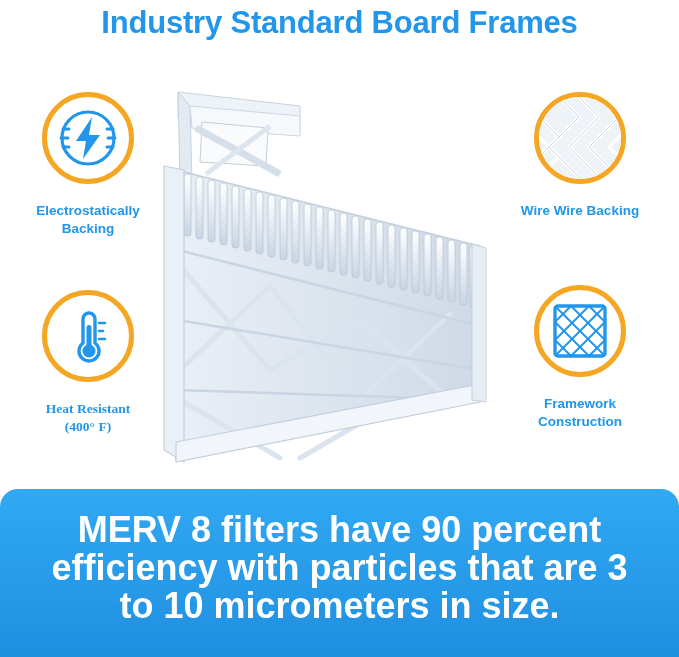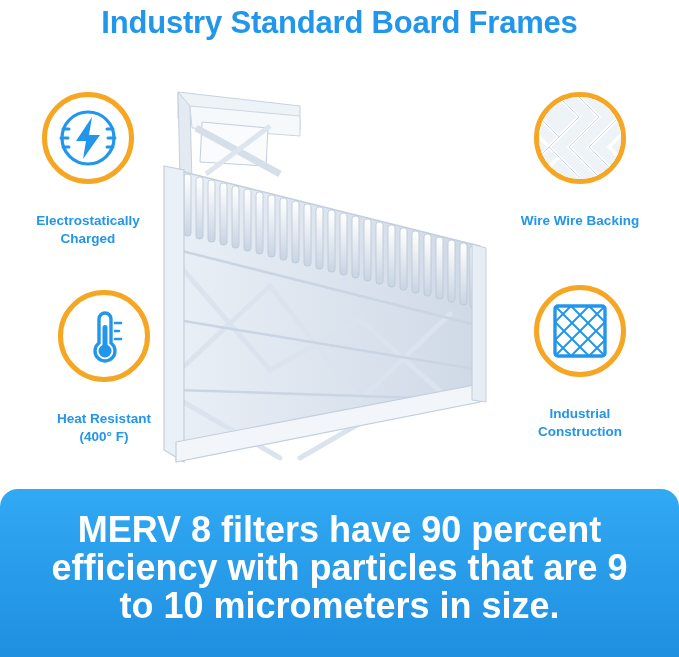--- a/index.html
+++ b/index.html
@@ -46,29 +46,29 @@
     height: 92px;
     border-radius: 50%;
     border: 5px solid #f5a623;
     background: #ffffff;
     margin: 0 auto;
     position: relative;
     overflow: hidden;
     box-sizing: border-box;
   }
   .feature-label {
-    margin-top: 28px;
+    margin-top: 18px;
     font-size: 13.5px;
     font-weight: bold;
     color: #2196ea;
     line-height: 18px;
   }
 
   .f-left-top  { left: 8px;  top: 92px; }
-  .f-left-bot  { left: 24px;  top: 290px; }
+  .f-left-bot  { left: 8px;  top: 290px; font-family: Liberation Serif, serif; }
   .f-right-top { left: 500px; top: 92px; }
   .f-right-bot { left: 500px; top: 285px; }
 
   
   .bolt-wrap {
     position: absolute;
     inset: 0;
     display: flex;
     align-items: center;
     justify-content: center;
@@ -234,21 +234,21 @@
           <path d="M6 33 L13 33" stroke="#2196ea" stroke-width="3" stroke-linecap="round"></path>
           <path d="M8 42 L14 42" stroke="#2196ea" stroke-width="3" stroke-linecap="round"></path>
           <path d="M52 24 L58 24" stroke="#2196ea" stroke-width="3" stroke-linecap="round"></path>
           <path d="M53 33 L60 33" stroke="#2196ea" stroke-width="3" stroke-linecap="round"></path>
           <path d="M52 42 L58 42" stroke="#2196ea" stroke-width="3" stroke-linecap="round"></path>
         </svg>
       </div>
     </div>
     <div class="feature-label">
       <span>Electrostatically</span><br>
-      <span>Charged</span>
+      <span>Backing</span>
     </div>
   </div>
 
   <div class="feature f-left-bot">
     <div class="badge">
       <div class="therm-wrap">
         <svg width="62" height="62" viewBox="0 0 62 62" xmlns="http://www.w3.org/2000/svg">
           <path d="M26 14 a6 6 0 0 1 12 0 v24 a10 10 0 1 1 -12 0 Z" fill="none" stroke="#2196ea" stroke-width="3.4"></path>
           <rect x="29.5" y="20" width="5" height="24" rx="2.5" fill="#2196ea"></rect>
           <circle cx="32" cy="46" r="6.5" fill="#2196ea"></circle>
@@ -305,26 +305,26 @@
             <line x1="6" y1="40" x2="22" y2="56"></line>
             <line x1="6" y1="22" x2="40" y2="56"></line>
             <line x1="6" y1="6" x2="56" y2="56"></line>
             <line x1="22" y1="6" x2="56" y2="40"></line>
             <line x1="40" y1="6" x2="56" y2="22"></line>
           </g>
         </svg>
       </div>
     </div>
     <div class="feature-label">
-      <span>Industrial</span><br>
+      <span>Framework</span><br>
       <span>Construction</span>
     </div>
   </div>
 
   <div class="banner">
     <div class="banner-text">
       <span class="banner-line">MERV 8 filters have 90 percent</span>
-      <span class="banner-line">efficiency with particles that are 9</span>
+      <span class="banner-line">efficiency with particles that are 3</span>
       <span class="banner-line">to 10 micrometers in size.</span>
     </div>
   </div>
 
 </div>
 
 </body></html>

